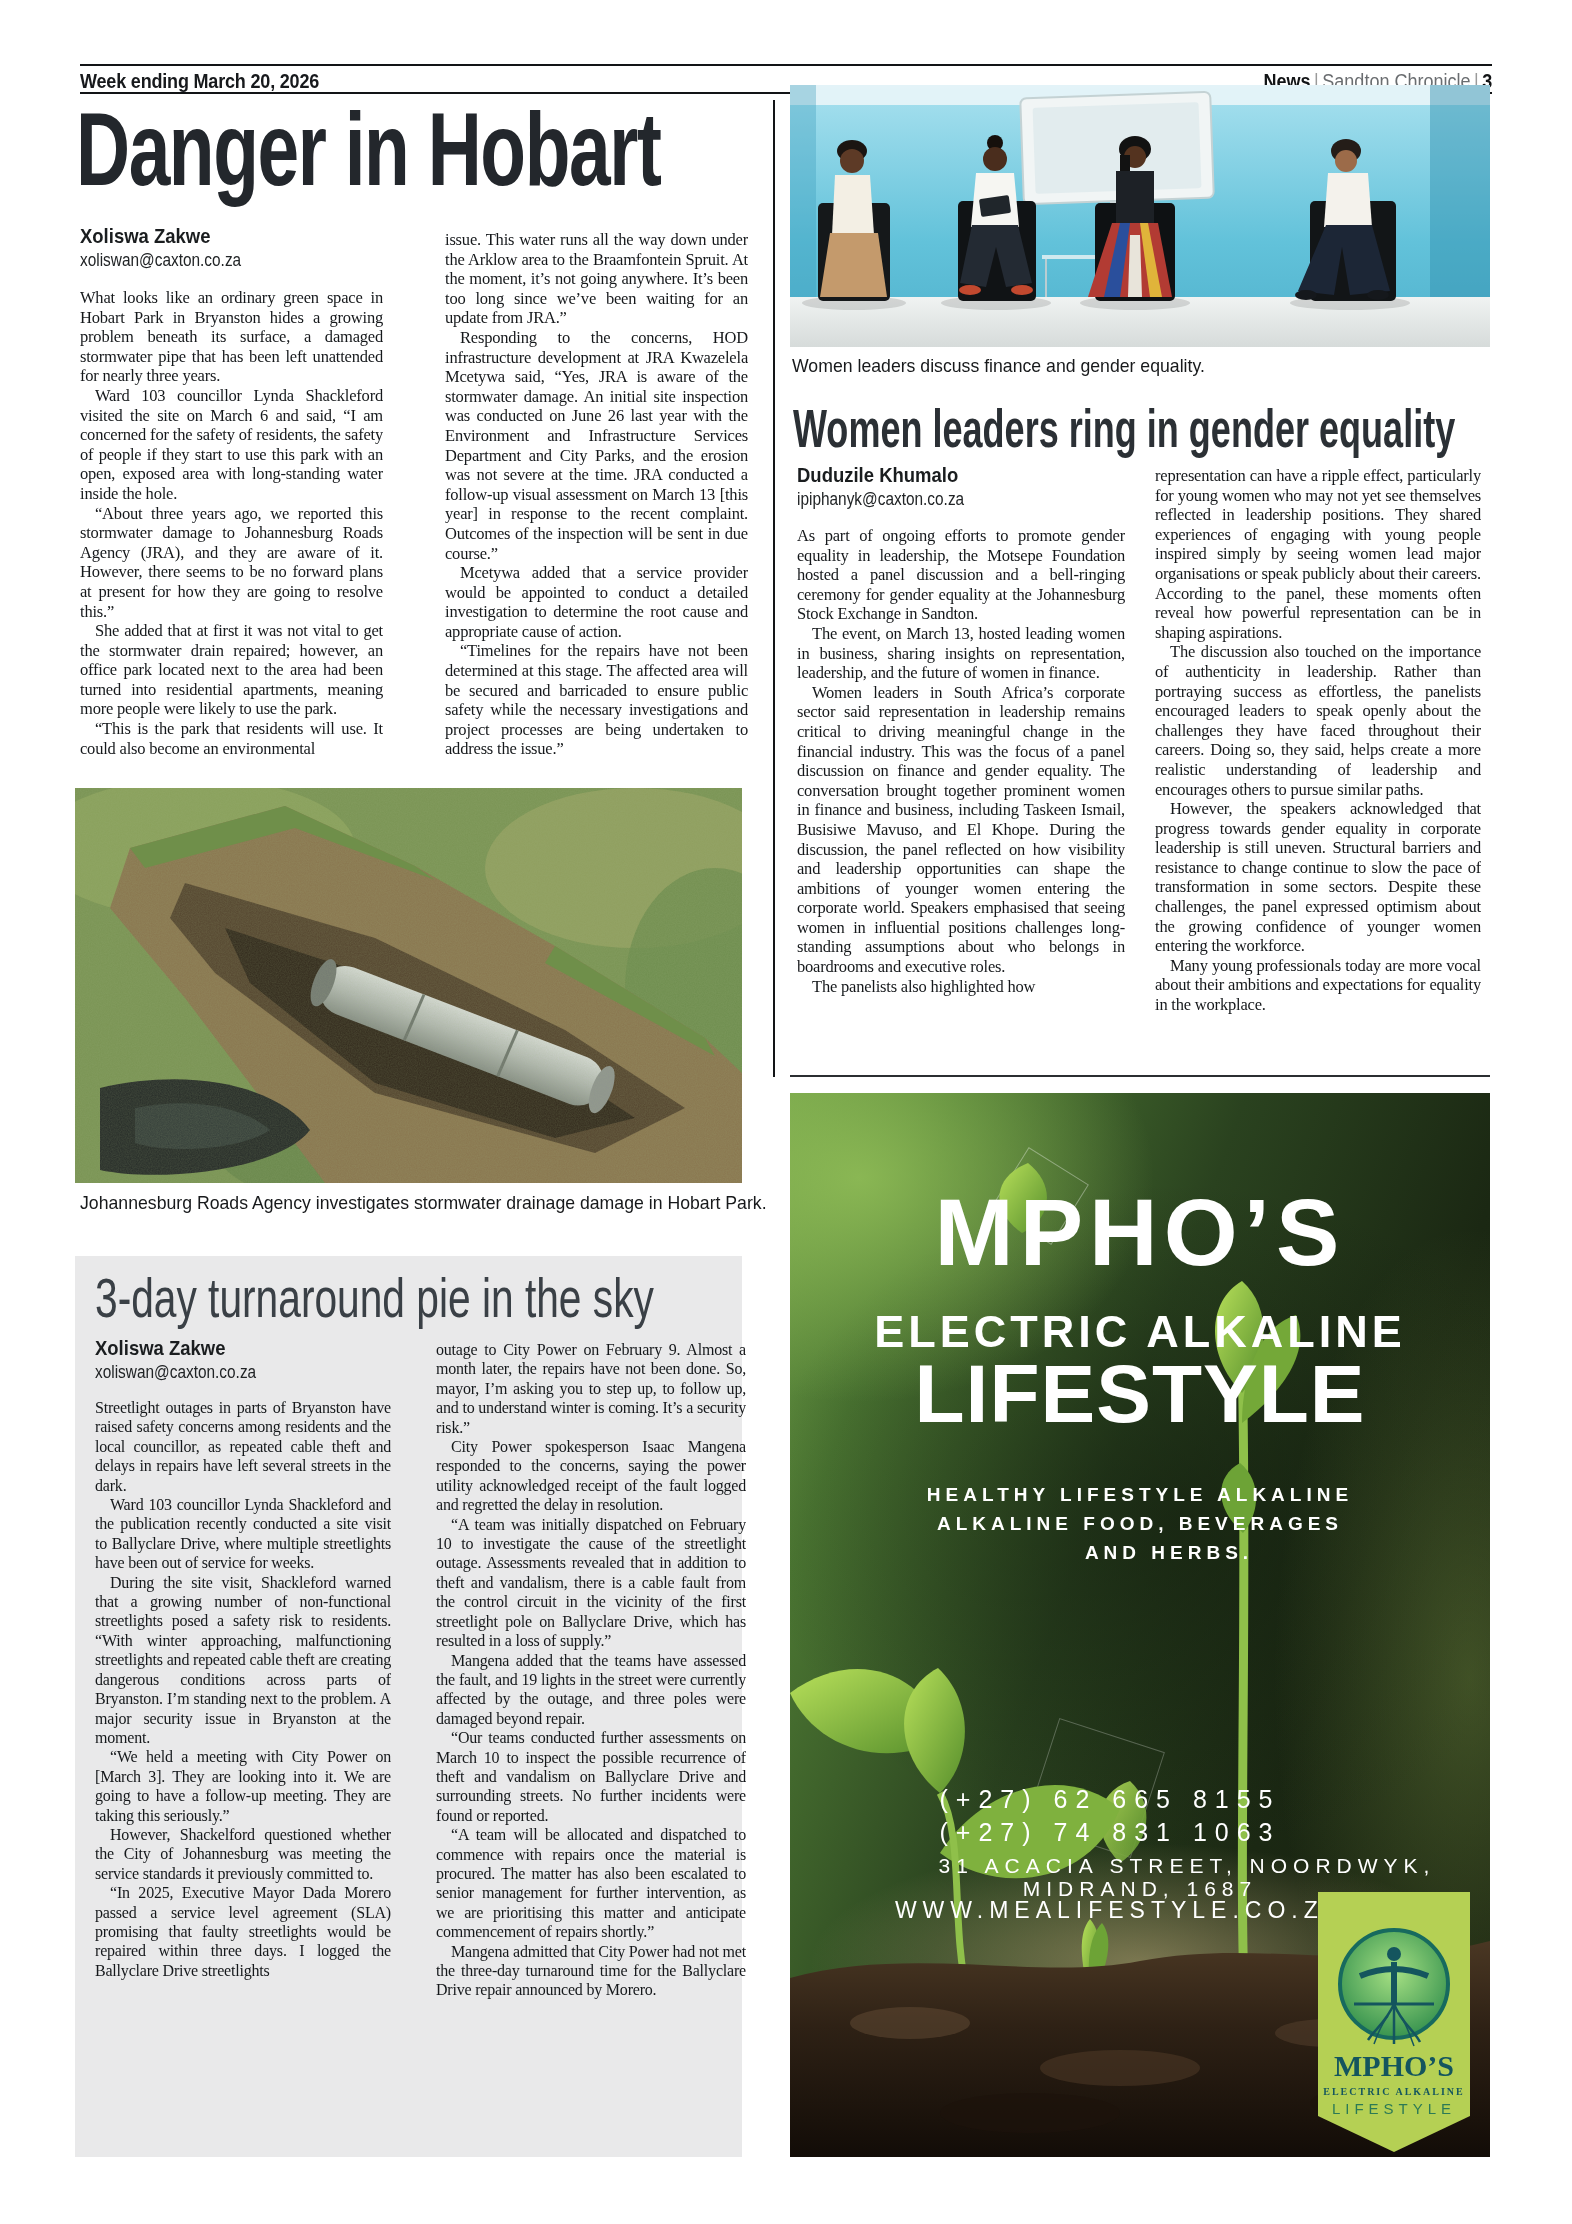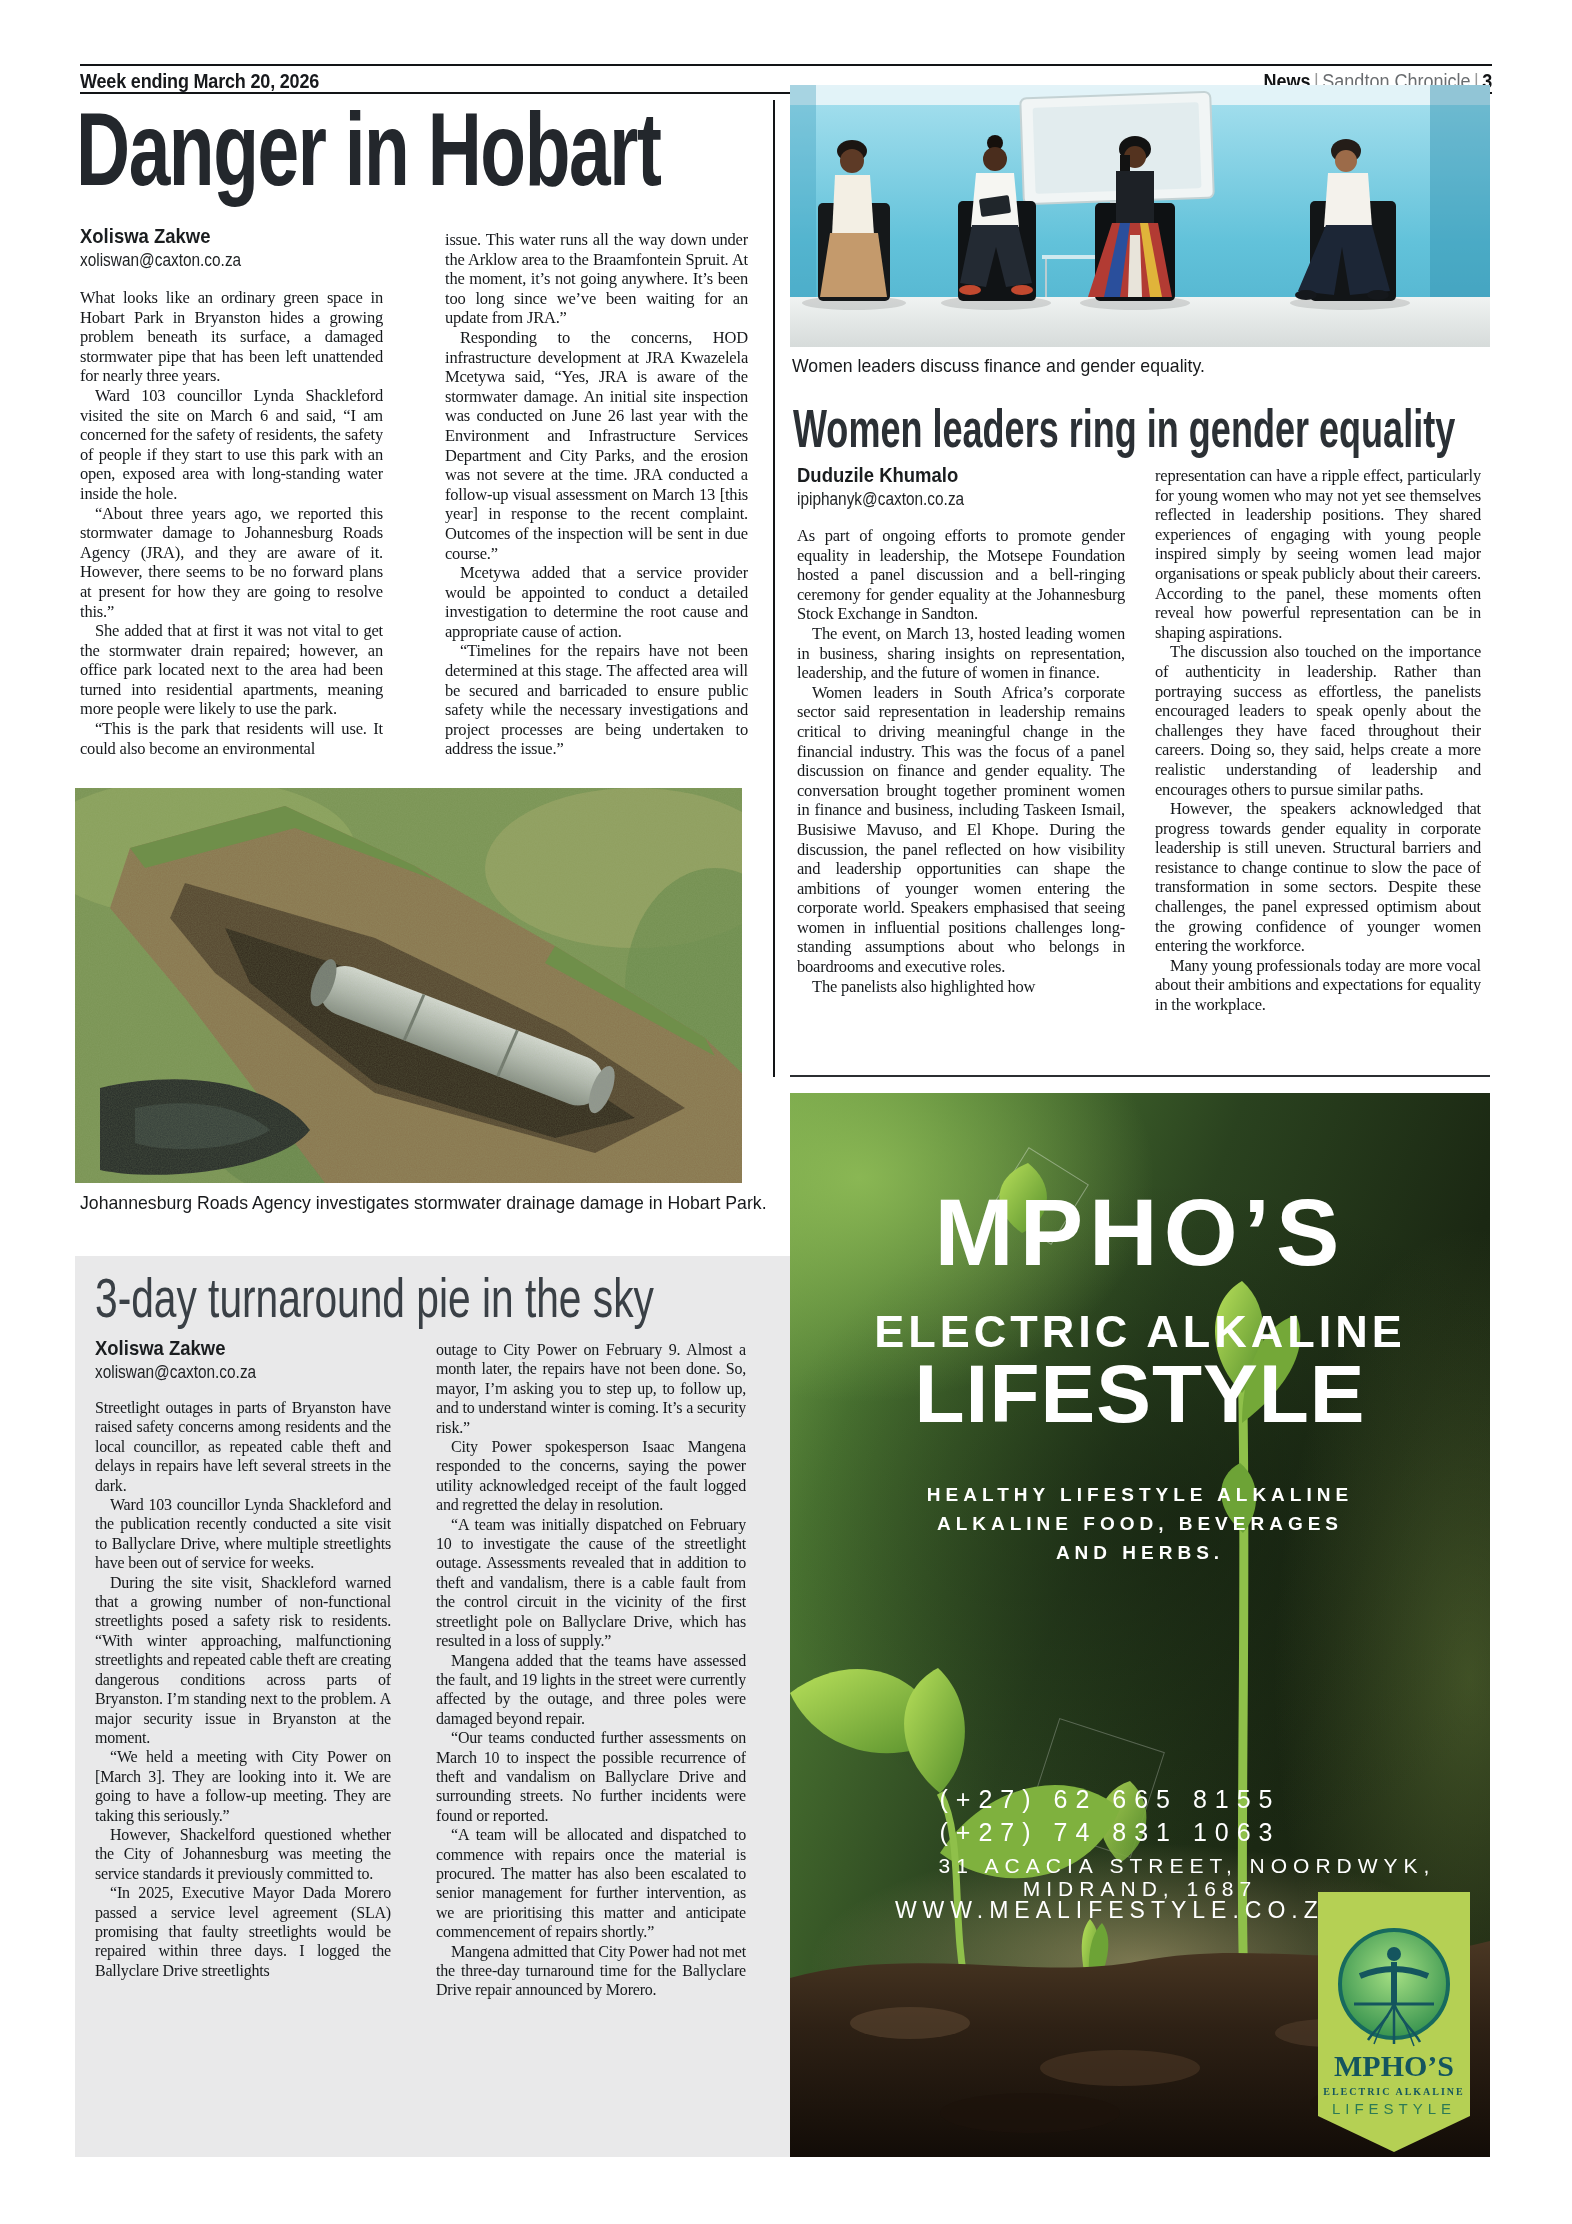--- a/index.html
+++ b/index.html
@@ -215,21 +215,21 @@
       <path d="M60 320 C120 308 170 320 195 342 C165 362 95 366 60 355 Z" fill="#39443e" opacity=".8"></path>
 
       <rect width="667" height="395" filter="url(#grain)" opacity=".5"></rect>
 
       <path d="M55 60 L210 18 L340 78 L360 92 L220 40 L70 80 Z" fill="#6f8f4a"></path>
       <path d="M480 158 L630 250 L640 268 L470 175 Z" fill="#6f8f4a"></path>
     </svg>
   </div>
   <div class="abs caption" style="left:80px;top:1192px;">Johannesburg Roads Agency investigates stormwater drainage damage in Hobart Park.</div>
 
-  <div class="graybox" style="left:75px;top:1256px;width:667px;height:901px;padding-left:48px;">
+  <div class="graybox" style="left:75px;top:1256px;width:667px;height:901px;">
     <div class="abs headline-3day" style="left:20px;top:10px;">3-day turnaround pie in the sky</div>
     <div class="abs" style="left:20px;top:80px;">
       <div class="byline-name">Xoliswa Zakwe</div>
       <div class="byline-email">xoliswan@caxton.co.za</div>
     </div>
     <div class="serif-col" style="left:20px;top:142px;width:296px;height:748px;">
         <p class="para first">Streetlight outages in parts of Bryanston have raised safety concerns among residents and the local councillor, as repeated cable theft and delays in repairs have left several streets in the dark.</p>
         <p class="para">Ward 103 councillor Lynda Shackleford and the publication recently conducted a site visit to Ballyclare Drive, where multiple streetlights have been out of service for weeks.</p>
         <p class="para">During the site visit, Shackleford warned that a growing number of non-functional streetlights posed a safety risk to residents. “With winter approaching, malfunctioning streetlights and repeated cable theft are creating dangerous conditions across parts of Bryanston. I’m standing next to the problem. A major security issue in Bryanston at the moment.</p>
         <p class="para">“We held a meeting with City Power on [March 3]. They are looking into it. We are going to have a follow-up meeting. They are taking this seriously.”</p>
@@ -302,21 +302,21 @@
       <ellipse cx="240" cy="1020" rx="90" ry="20" fill="#1c130b" opacity=".7"></ellipse>
       <ellipse cx="600" cy="1010" rx="80" ry="18" fill="#1c130b" opacity=".7"></ellipse>
     </svg>
 
     <div class="ad-text ad-brand1" style="top:92px;">MPHO’S</div>
     <div class="ad-text ad-brand2" style="top:216px;">ELECTRIC ALKALINE</div>
     <div class="ad-text ad-brand3" style="top:260px;">LIFESTYLE</div>
 
     <div class="ad-text ad-tag" style="top:392px;">HEALTHY LIFESTYLE ALKALINE</div>
     <div class="ad-text ad-tag" style="top:421px;">ALKALINE FOOD, BEVERAGES</div>
-    <div class="ad-text ad-tag" style="top:450px;">AND HERBS.</div>
+    <div class="ad-text ad-tag" style="top:450px;padding-left:29px;">AND HERBS.</div>
 
     <div class="ad-text ad-phone" style="top:694px;width:640px;">(+27) 62 665 8155</div>
     <div class="ad-text ad-phone" style="top:727px;width:640px;">(+27) 74 831 1063</div>
     <div class="ad-text ad-addr" style="top:762px;width:700px;margin-left:47px;">31 ACACIA STREET, NOORDWYK,</div>
     <div class="ad-text ad-addr" style="top:785px;width:700px;">MIDRAND, 1687</div>
     <div class="ad-text ad-web" style="top:806px;width:660px;">WWW.MEALIFESTYLE.CO.ZA</div>
 
     <svg id="pennant" width="152" height="260" viewBox="0 0 152 260">
       <defs>
         <radialGradient id="logoCirc" cx=".5" cy=".4" r=".65">

